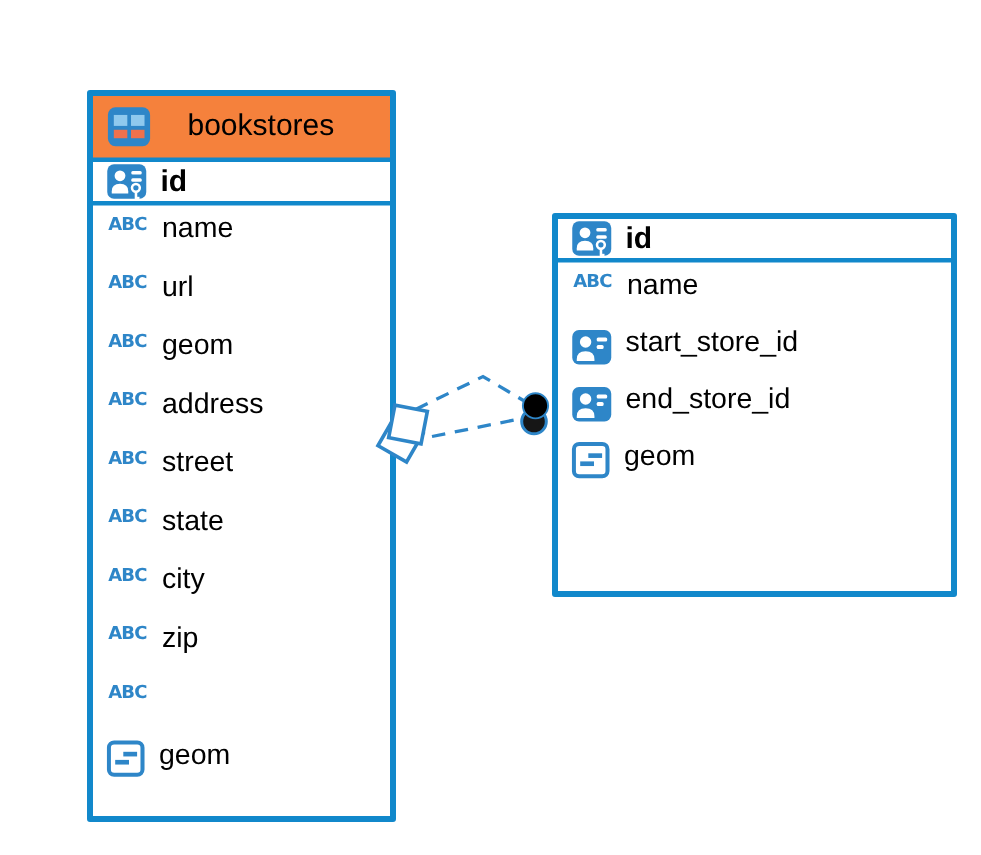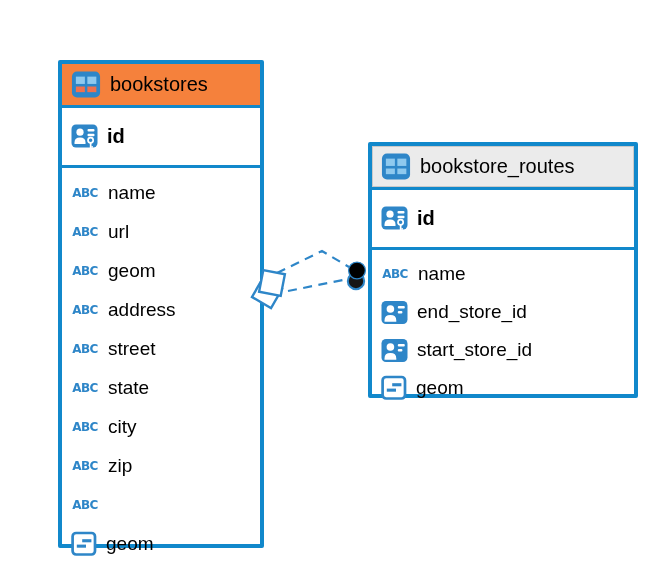--- a/index.html
+++ b/index.html
@@ -6,33 +6,33 @@
   body{
     width:654px;height:570px;position:relative;background:#ffffff;overflow:hidden;
     font-family:"Liberation Sans", sans-serif;color:#000;
     --border:#1188CB; --iconblue:#2E86C8; --cellT:#8FC9EE;
   }
   .entity{
     position:absolute;background:#fff;border:4px solid var(--border);
     border-radius:2px;box-sizing:border-box;z-index:1;
   }
   .t-header{
-    display:flex;align-items:center;gap:9px;padding:0 9px;height:44px;
+    display:flex;align-items:center;gap:24px;padding:0 9px;height:44px;
     border-bottom:3px solid var(--border);box-sizing:border-box;
   }
   .t-header.orange{background:#F5813C;}
   .t-header.gray{background:#EBEBEB;box-shadow:inset 0 0 0 1px #c9c9c9;}
   .t-title{font-size:20px;color:#000;white-space:nowrap;}
   .pk-row{
-    display:flex;align-items:center;gap:9px;padding:0 9px;height:60px;
+    display:flex;align-items:center;gap:9px;padding:0 9px;height:29px;
     border-bottom:3px solid var(--border);box-sizing:border-box;
     font-weight:700;font-size:20px;
   }
   .cols{padding:5px 0 7px 0;}
-  .row{display:flex;align-items:center;gap:9px;padding:0 9px;height:39px;font-size:19px;}
+  .row{display:flex;align-items:flex-start;gap:9px;padding:0 9px;height:39px;font-size:19px;}
   .routes .row{height:38px;}
   .icon{flex:0 0 auto;display:block;}
   .abc{
     flex:0 0 auto;width:28px;text-align:center;
     font-family:"DejaVu Sans", sans-serif;font-weight:800;font-size:12px;
     letter-spacing:-0.5px;color:var(--iconblue);
   }
   .col-label{white-space:nowrap;}
   
   .entity.orange-icon{--cellB:#F0714D;}
@@ -131,48 +131,42 @@
     <div class="row">
       <svg class="icon" width="26" height="26">
           <use href="#sym-geom"></use>
         </svg>
       <span class="col-label">geom</span>
     </div>
   </div>
 </div>
 
 <div class="entity blue-icon routes" style="left:368px;top:142px;width:270px;height:256px;">
-  <div class="t-header gray">
-    <svg class="icon" width="30" height="27">
-        <use href="#sym-table"></use>
-      </svg>
-    <span class="t-title">bookstore_routes</span>
-  </div>
   <div class="pk-row">
     <svg class="icon" width="27" height="27">
         <use href="#sym-pk"></use>
       </svg>
     <span class="col-label">id</span>
   </div>
   <div class="cols">
     <div class="row">
       <span class="abc">ABC</span>
       <span class="col-label">name</span>
     </div>
     <div class="row">
       <svg class="icon" width="27" height="27">
           <use href="#sym-person"></use>
         </svg>
-      <span class="col-label">end_store_id</span>
+      <span class="col-label">start_store_id</span>
     </div>
     <div class="row">
       <svg class="icon" width="27" height="27">
           <use href="#sym-person"></use>
         </svg>
-      <span class="col-label">start_store_id</span>
+      <span class="col-label">end_store_id</span>
     </div>
     <div class="row">
       <svg class="icon" width="26" height="26">
           <use href="#sym-geom"></use>
         </svg>
       <span class="col-label">geom</span>
     </div>
   </div>
 </div>
 

